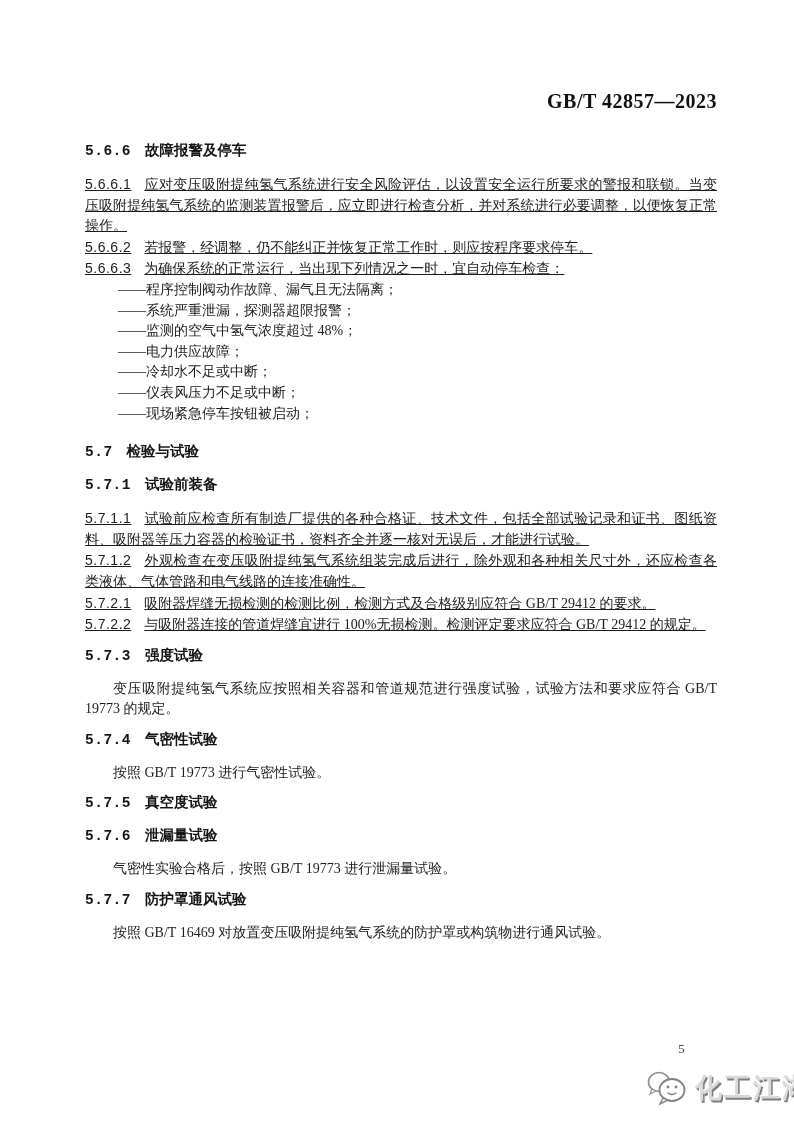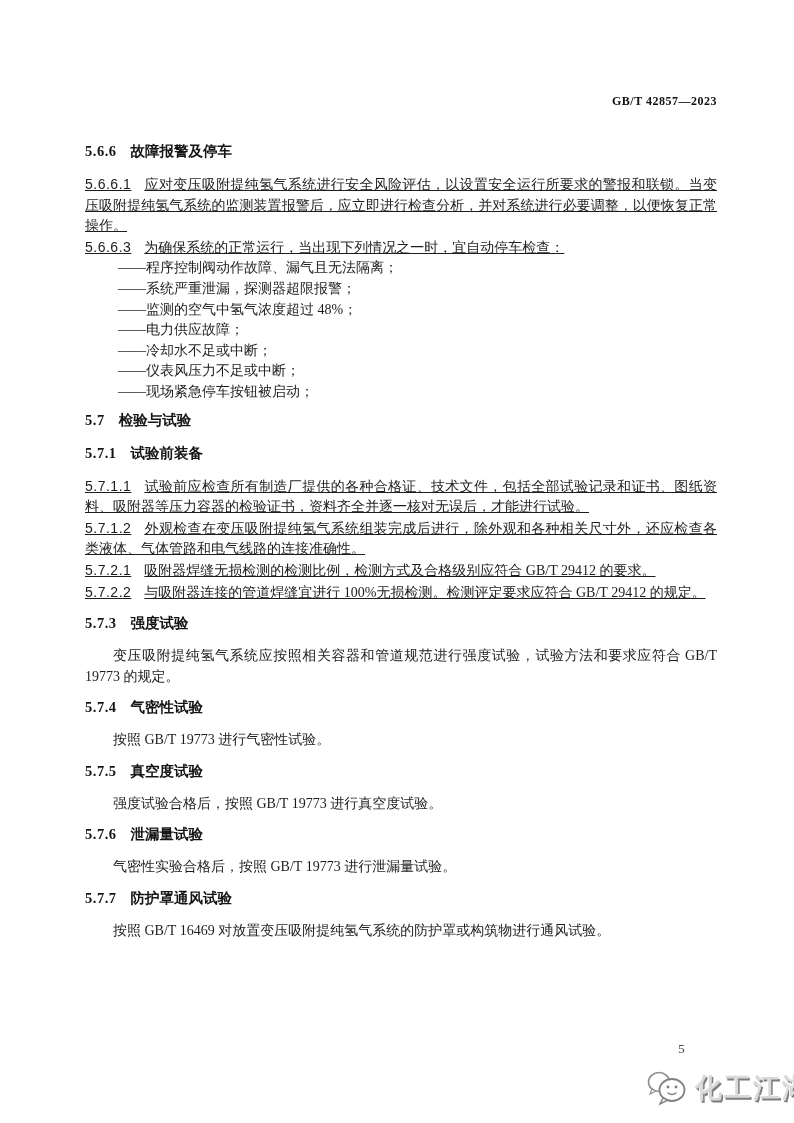--- a/index.html
+++ b/index.html
@@ -10,28 +10,28 @@
     font-family:"Liberation Serif","DejaVu Serif",serif;
     color:#1d1d1d;
     overflow:hidden;
   }
   .content{
     position:absolute;left:85px;top:92px;width:632px;
   }
   .doc-code{
     text-align:right;
     font-weight:bold;
-    font-size:12px;
+    font-size:20px;
     line-height:18px;
     letter-spacing:0.5px;
     color:#111;
     font-family:"Liberation Serif","DejaVu Serif",serif;
   }
   .h3{
-    font-family:Liberation Serif, serif;
+    font-family:Liberation Mono, monospace;
     font-weight:700;
     font-size:14.5px;
     line-height:21px;
     margin:10px 0 12px 0;
     color:#151515;
   }
   .h3.mt-xl{margin-top:31px;}
   .h3 .hnum{margin-right:14px;letter-spacing:0.5px;}
   .cp{
     margin:0;
@@ -88,32 +88,35 @@
   <div class="doc-code">GB/T 42857—2023</div>
 
   <div class="h3 mt-xl">
     <span class="hnum">5.6.6</span><span>故障报警及停车</span>
   </div>
 
   <p class="cp">
     <span class="num">5.6.6.1</span><span>应对变压吸附提纯氢气系统进行安全风险评估，以设置安全运行所要求的警报和联锁。当变压吸附提纯氢气系统的监测装置报警后，应立即进行检查分析，并对系统进行必要调整，以便恢复正常操作。</span>
   </p>
   <p class="cp">
+    <span class="num">5.6.6.2</span><span>若报警，经调整，仍不能纠正并恢复正常工作时，则应按程序要求停车。</span>
+  </p>
+  <p class="cp">
     <span class="num">5.6.6.3</span><span>为确保系统的正常运行，当出现下列情况之一时，宜自动停车检查：</span>
   </p>
 
   <p class="dash">——程序控制阀动作故障、漏气且无法隔离；</p>
   <p class="dash">——系统严重泄漏，探测器超限报警；</p>
   <p class="dash">——监测的空气中氢气浓度超过 48%；</p>
   <p class="dash">——电力供应故障；</p>
   <p class="dash">——冷却水不足或中断；</p>
   <p class="dash">——仪表风压力不足或中断；</p>
   <p class="dash">——现场紧急停车按钮被启动；</p>
 
-  <div class="h3" style="margin-top:7px">
+  <div class="h3" style="margin-top:18px">
     <span class="hnum">5.7</span><span>检验与试验</span>
   </div>
   <div class="h3">
     <span class="hnum">5.7.1</span><span>试验前装备</span>
   </div>
 
   <p class="cp">
     <span class="num">5.7.1.1</span><span>试验前应检查所有制造厂提供的各种合格证、技术文件，包括全部试验记录和证书、图纸资料、吸附器等压力容器的检验证书，资料齐全并逐一核对无误后，才能进行试验。</span>
   </p>
   <p class="cp">
@@ -133,21 +136,20 @@
   <p class="ip">变压吸附提纯氢气系统应按照相关容器和管道规范进行强度试验，试验方法和要求应符合 GB/T 19773 的规定。</p>
 
   <div class="h3">
     <span class="hnum">5.7.4</span><span>气密性试验</span>
   </div>
   <p class="ip">按照 GB/T 19773 进行气密性试验。</p>
 
   <div class="h3">
     <span class="hnum">5.7.5</span><span>真空度试验</span>
   </div>
-  <p class="ip">强度试验合格后，按照 GB/T 19773 进行真空度试验。</p>
 
   <div class="h3">
     <span class="hnum">5.7.6</span><span>泄漏量试验</span>
   </div>
   <p class="ip">气密性实验合格后，按照 GB/T 19773 进行泄漏量试验。</p>
 
   <div class="h3">
     <span class="hnum">5.7.7</span><span>防护罩通风试验</span>
   </div>
   <p class="ip">按照 GB/T 16469 对放置变压吸附提纯氢气系统的防护罩或构筑物进行通风试验。</p>

